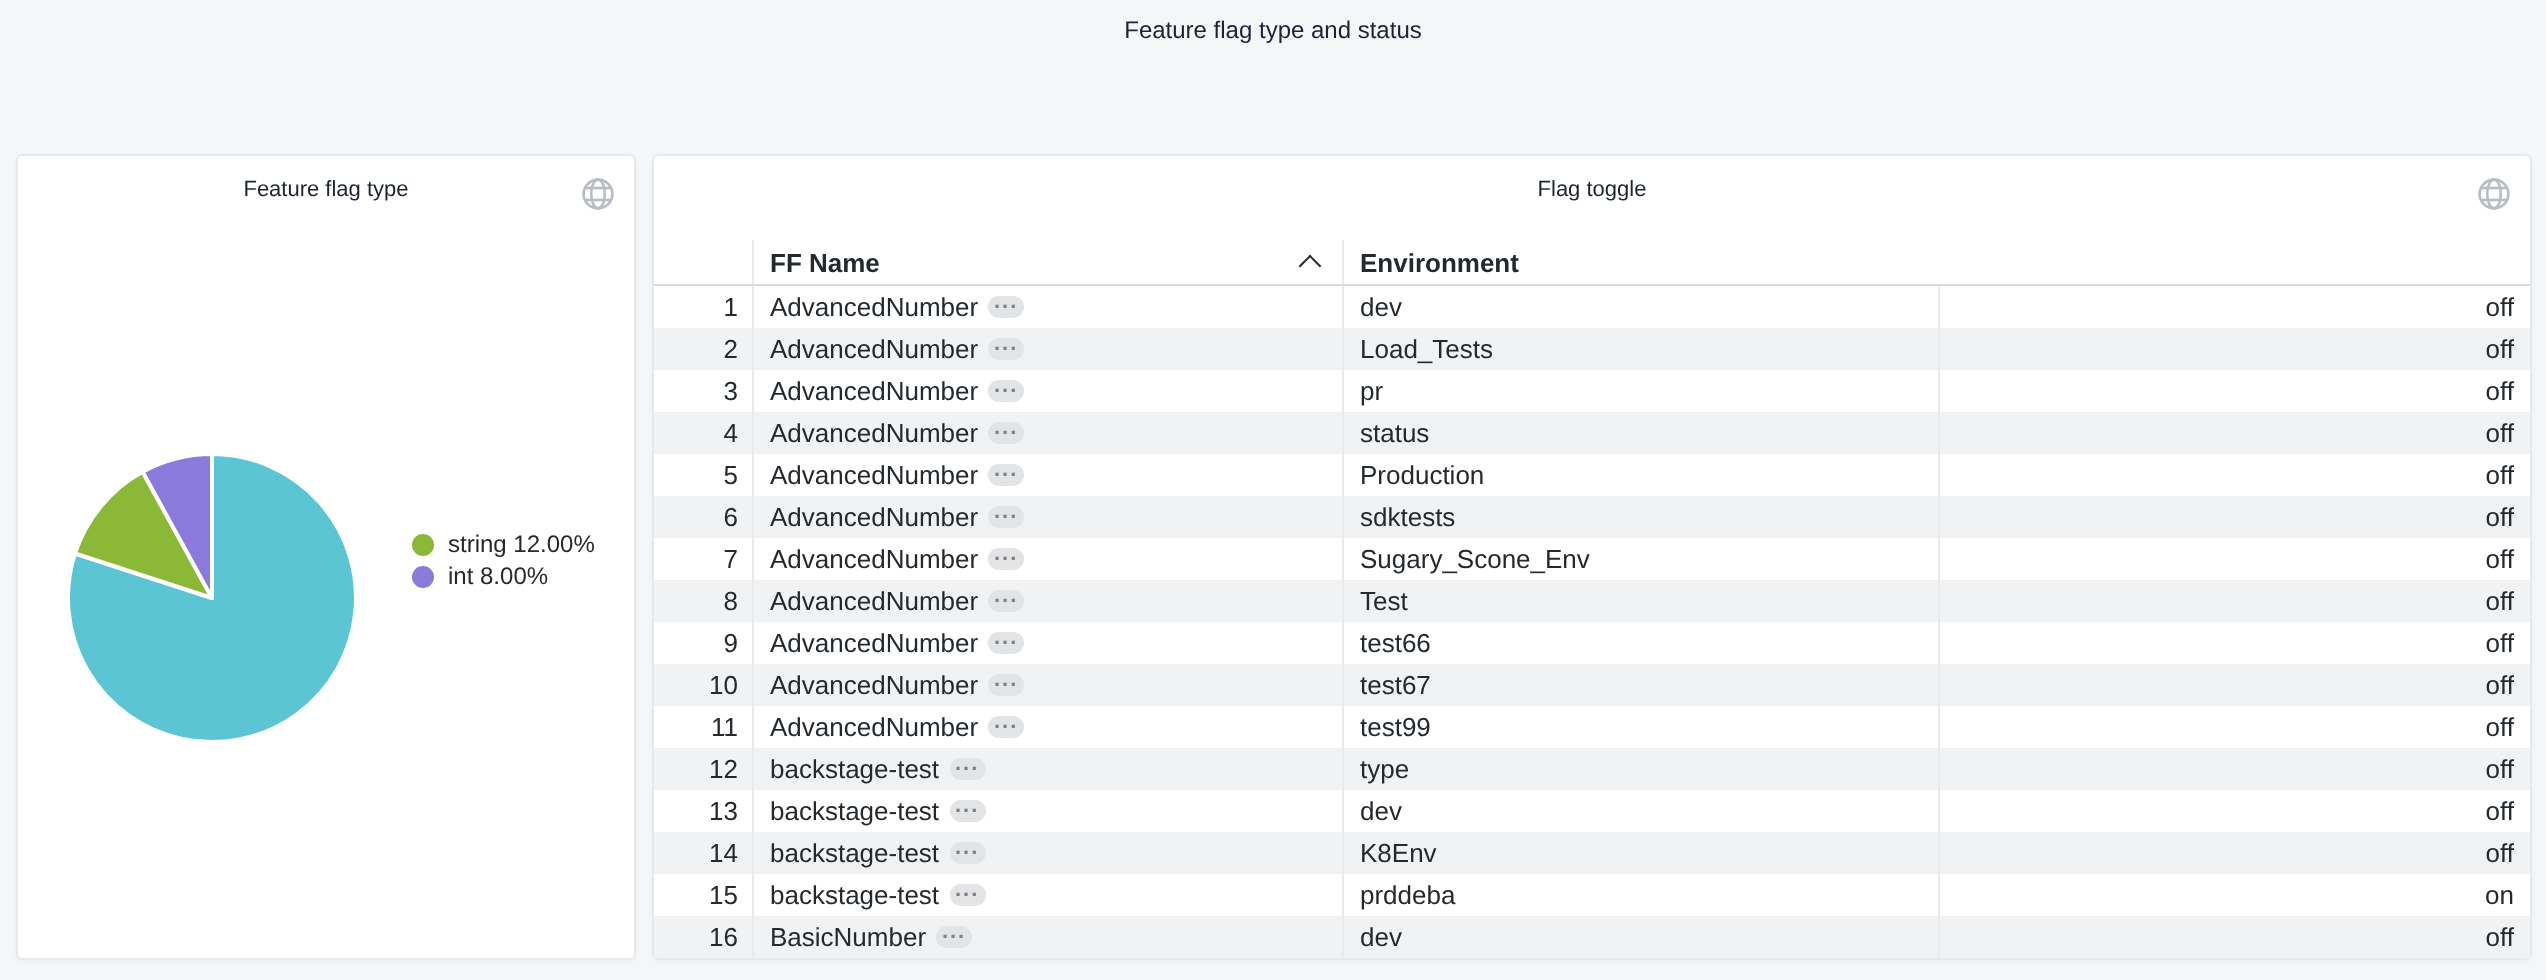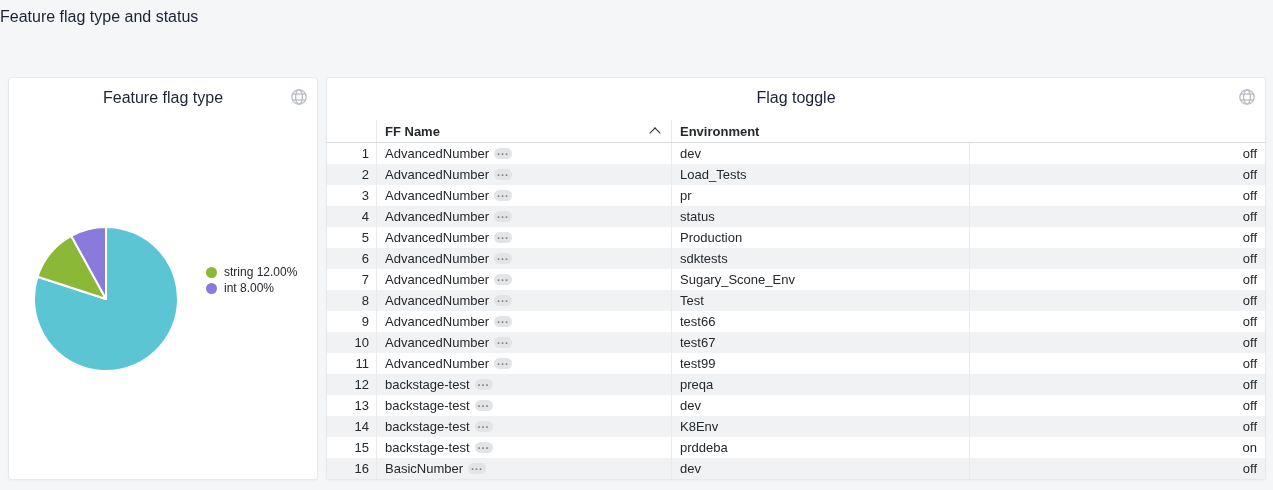--- a/index.html
+++ b/index.html
@@ -6,33 +6,33 @@
   html,body { width: 1273px; height: 490px; }
   body {
     font-family: "Liberation Sans", sans-serif;
     background: #f4f6f8;
     color: #24292e;
     position: relative;
     overflow: hidden;
   }
   .page-title {
     position: absolute; top: 8px; left: 0; width: 100%;
-    font-size: 16px; font-weight: 500; color: #1c2335;
+    text-align: center; font-size: 12px; font-weight: 500; color: #1c2335;
   }
   .panel {
     position: absolute; background: #fff;
     border: 1px solid #e7eaec; border-radius: 3px;
     box-shadow: 0 1px 2px rgba(0,0,0,0.03);
   }
   .panel-pie   { left: 8px;   top: 77px; width: 310px; height: 403px; }
   .panel-table { left: 326px; top: 77px; width: 940px; height: 403px; }
   .panel-header { position: relative; height: 36px; }
   .panel-title {
     position: absolute; top: 11px; left: 0; width: 100%;
-    text-align: center; font-size: 16px; font-weight: 500; color: #1c2335;
+    text-align: center; font-size: 11px; font-weight: 500; color: #1c2335;
     cursor: pointer;
   }
   .globe { position: absolute; top: 10px; right: 9px; width: 18px; height: 18px; cursor: pointer; }
   .globe svg { display:block; }
 
   
   .pie-svg { position: absolute; left: 16px; top: 140px; }
   .legend {
     position: absolute; left: 197px; top: 187px;
     display: flex; flex-direction: column; gap: 1px;
@@ -232,21 +232,21 @@
       </div>
       <div class="cell bl">test99</div>
       <div class="cell bl right">off</div>
     </div>
     <div class="t-row">
       <div class="cell num">12</div>
       <div class="cell bl">
         <span>backstage-test</span>
         <span class="pill">...</span>
       </div>
-      <div class="cell bl">preqa</div>
+      <div class="cell bl">type</div>
       <div class="cell bl right">off</div>
     </div>
     <div class="t-row">
       <div class="cell num">13</div>
       <div class="cell bl">
         <span>backstage-test</span>
         <span class="pill">...</span>
       </div>
       <div class="cell bl">dev</div>
       <div class="cell bl right">off</div>

